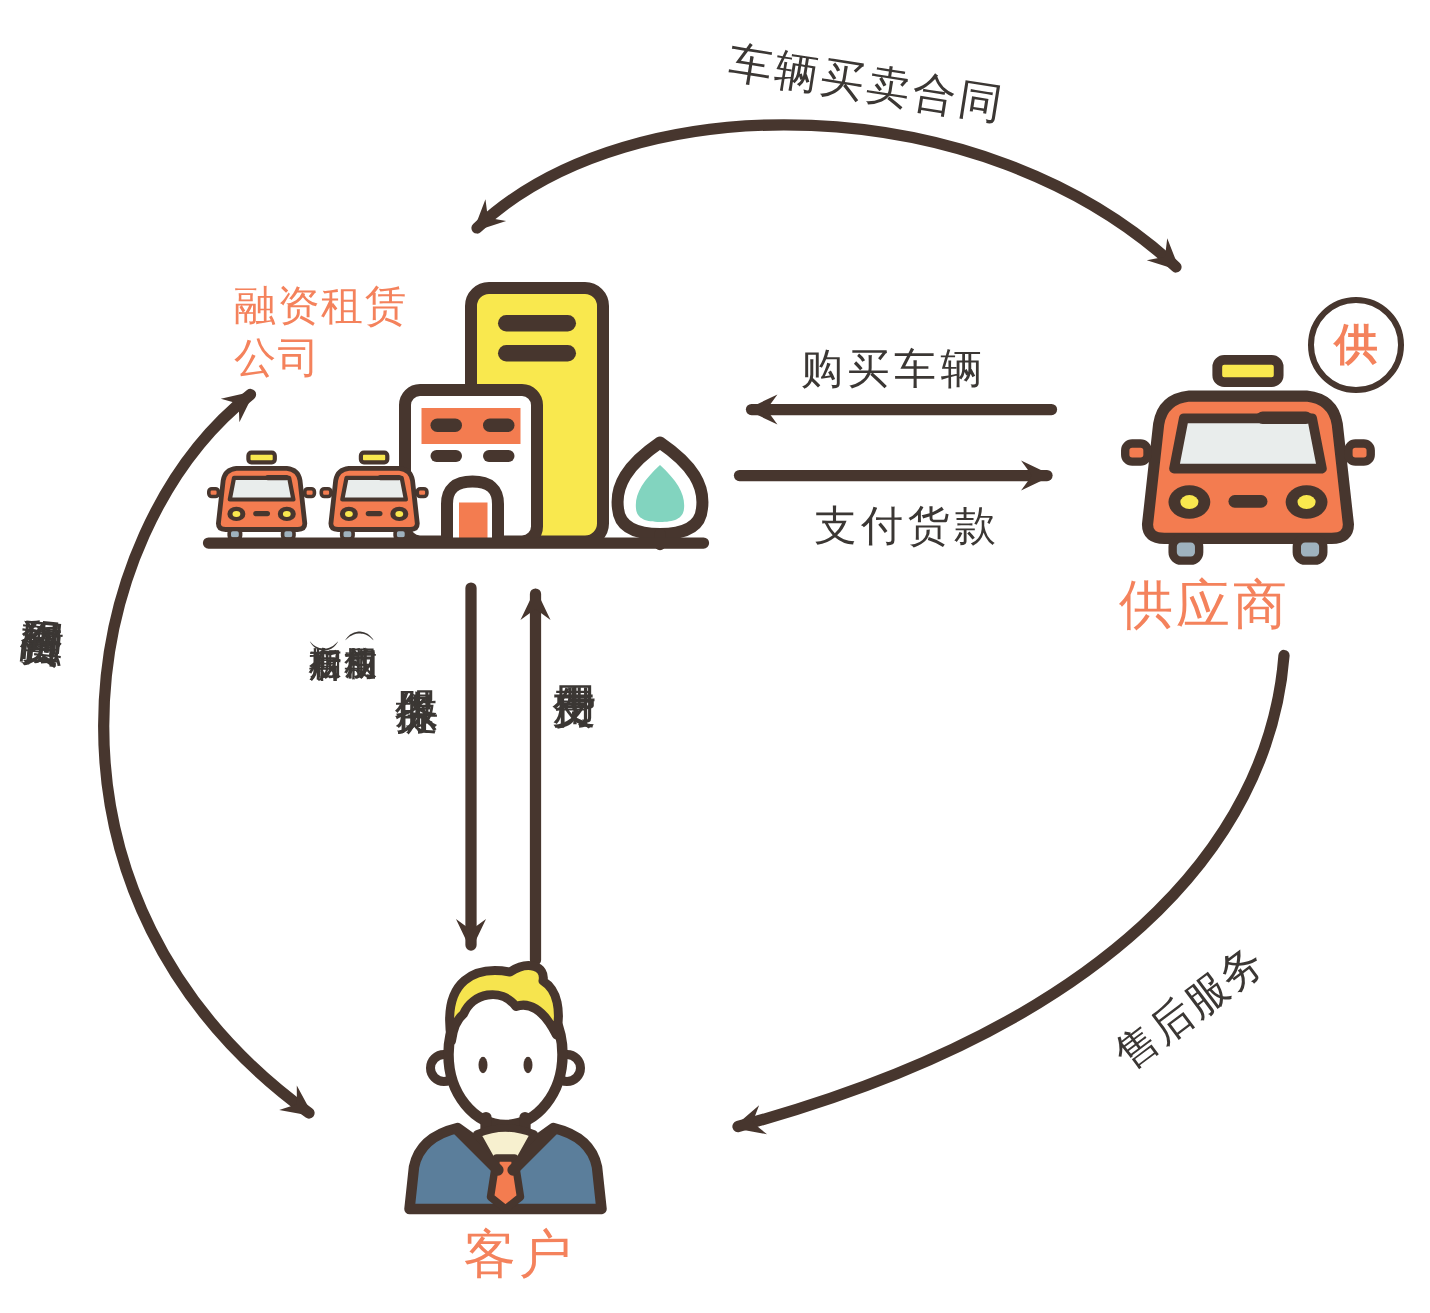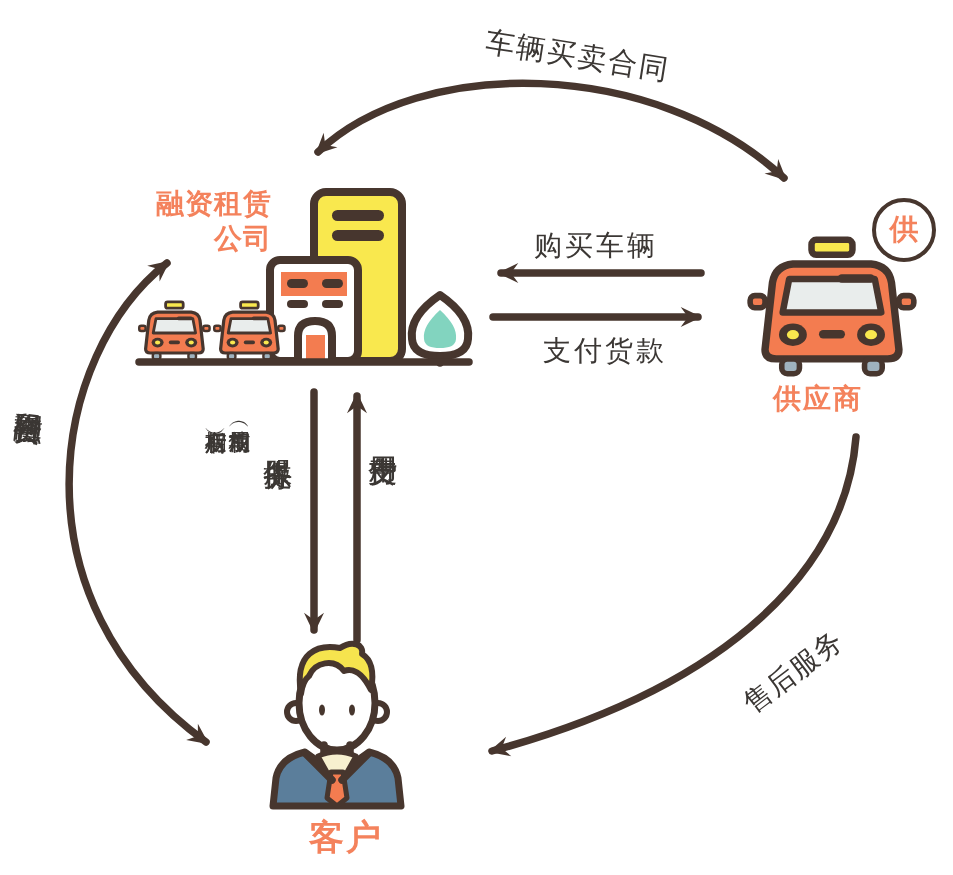--- a/index.html
+++ b/index.html
@@ -13,21 +13,21 @@
   .fW{fill:#ffffff;}
   .fY{fill:var(--yellow);}
   .fC{fill:var(--orange);}
   .fO{fill:var(--outline);}
   .fM{fill:var(--mint);}
   #ah path{fill:var(--outline);}
 
   
   .t{position:absolute;color:var(--text-dark);white-space:pre-line;line-height:1.2;}
   .big{font-size:28px;letter-spacing:3px;}
-  .orange{color:var(--label-orange);font-weight:bold;text-align:right;}
+  .orange{color:var(--label-orange);font-weight:normal;}
   .vert{writing-mode:vertical-rl;line-height:1.08;}
 
   .badge{position:absolute;left:872px;top:198px;width:56px;height:56px;border:4px solid var(--outline);
          border-radius:50%;display:flex;align-items:center;justify-content:center;background:#fff;}
   .badge span{color:var(--label-orange);font-size:29px;font-weight:bold;}
 </style>
 </head>
 <body>
 
 <div class="canvas">
@@ -140,21 +140,21 @@
 
   <div class="t vert" style="left:16px;top:392px;font-size:29px;transform:rotate(6deg);transform-origin:center top;">融资租赁合同</div>
 
   <div class="t vert" style="left:204px;top:414px;font-size:22px;">（前期使用权
 后期所有权）</div>
 
   <div class="t vert" style="left:262px;top:438px;font-size:29px;">提供服务</div>
 
   <div class="t vert" style="left:367px;top:434px;font-size:29px;">支付费用</div>
 
-  <div class="t orange" style="left:773px;top:382px;font-size:28px;letter-spacing:2px;">供应商</div>
+  <div class="t orange" style="left:746px;top:382px;font-size:36px;letter-spacing:2px;">供应商</div>
 
   <div class="t orange" style="left:309px;top:816px;font-size:35px;letter-spacing:2px;">客户</div>
 
   <div class="t" style="left:747px;top:690px;font-size:28px;transform:rotate(-37deg);transform-origin:left center;letter-spacing:1px;">售后服务</div>
 
   <div class="badge">
     <span>供</span>
   </div>
 
 </div>

